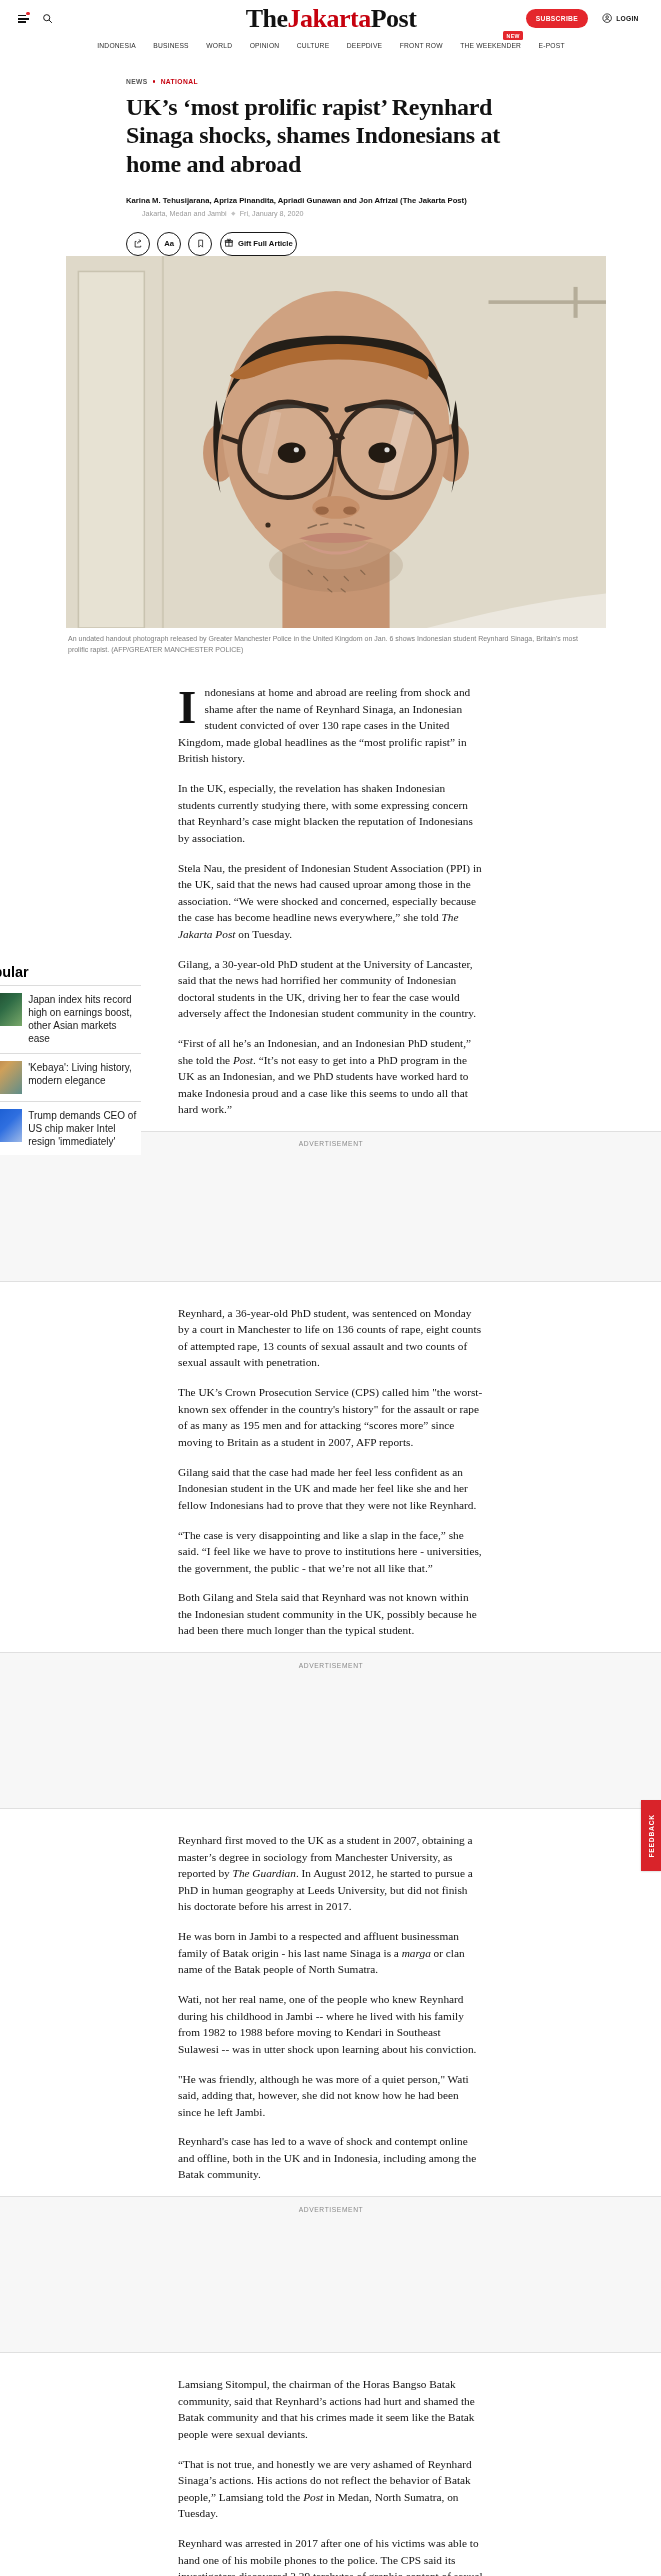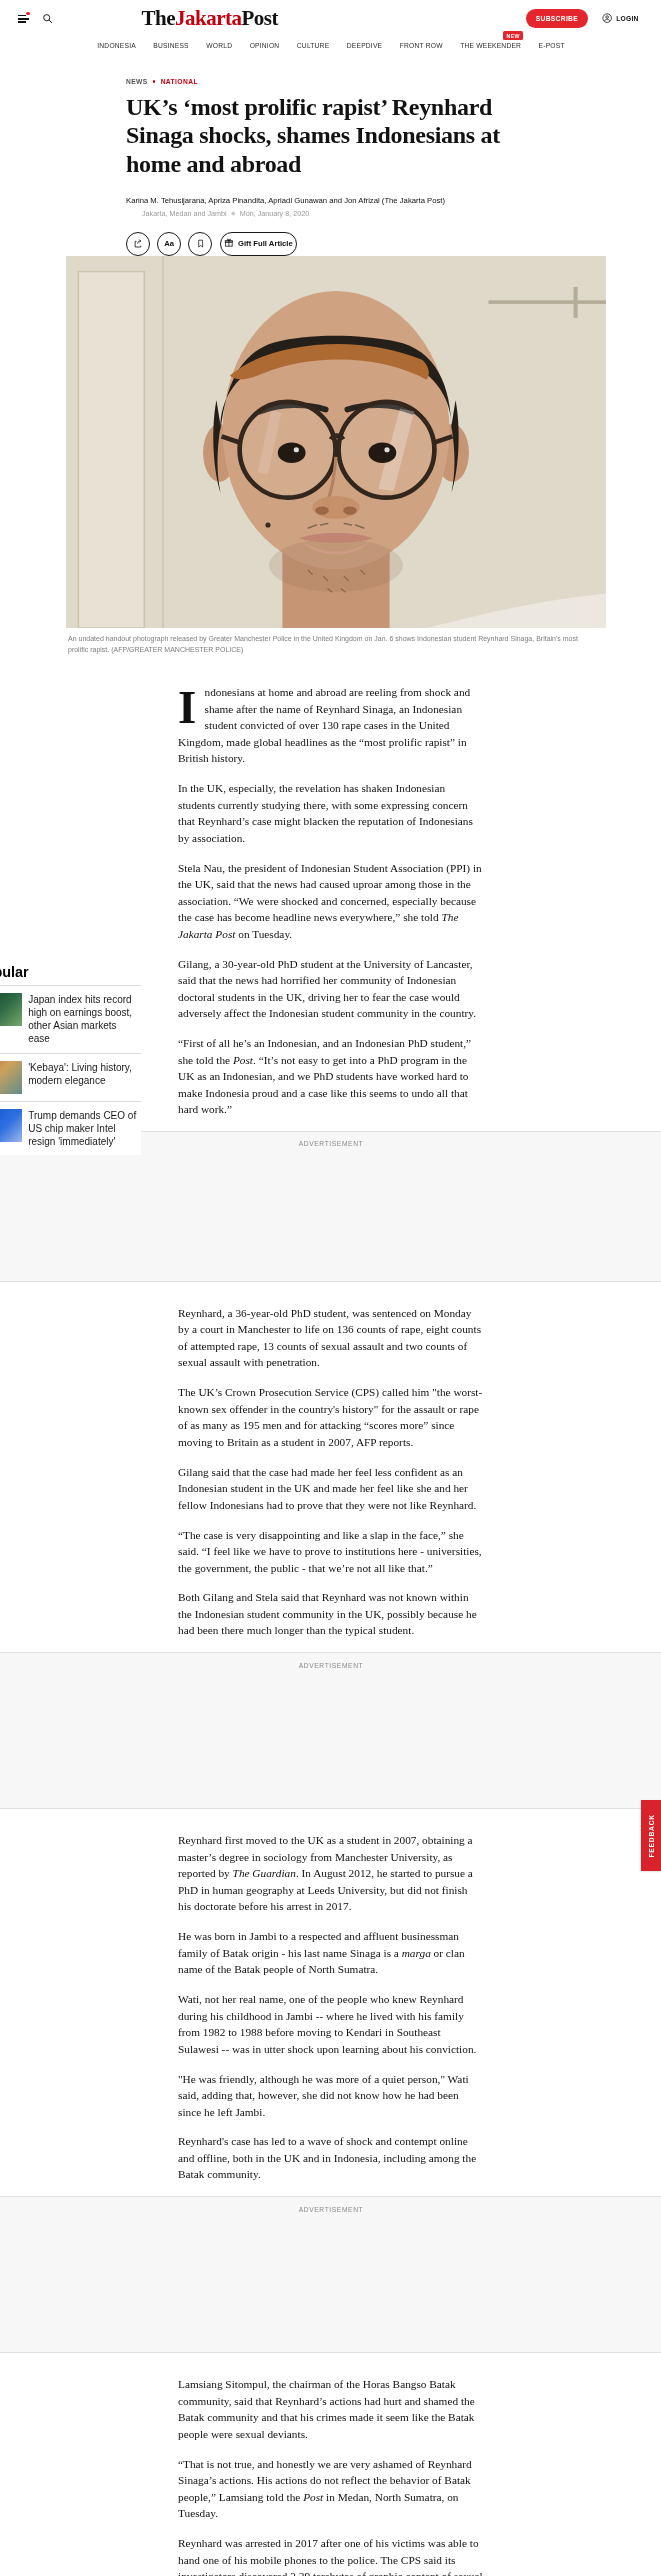--- a/index.html
+++ b/index.html
@@ -8,43 +8,43 @@
   
   .topbar{display:flex;align-items:center;height:37px;padding:0 17.5px;}
   .topbar-left{display:flex;align-items:center;gap:11.3px;width:124px;}
   .hamburger{position:relative;width:13.4px;height:10.3px;background:none;border:none;cursor:pointer;padding:0;}
   .hamburger .bar{display:block;height:1.3px;background:#111;margin:1.8px 0;}
   .hamburger .bar:nth-child(1){width:8.2px;}
   .hamburger .bar:nth-child(2){width:11.3px;}
   .hamburger .bar:nth-child(3){width:8.2px;}
   .hamburger .dot{position:absolute;top:-1.5px;right:1px;width:3.6px;height:3.6px;border-radius:50%;background:#e4262c;}
   .icon-btn{background:none;border:none;padding:0;cursor:pointer;display:inline-flex;align-items:center;}
-  .logo{flex:1;font-family:"Liberation Serif",serif;font-weight:bold;
-        font-size:21px;letter-spacing:-0.5px;color:#121212;cursor:pointer;white-space:nowrap;}
+  .logo{flex:1;text-align:center;font-family:"Liberation Serif",serif;font-weight:bold;
+        font-size:26px;letter-spacing:-0.5px;color:#121212;cursor:pointer;white-space:nowrap;}
   .logo .red{color:#c6010e;}
   .topbar-right{display:flex;align-items:center;gap:8.2px;width:124px;justify-content:flex-end;}
   .subscribe{background:#e4262c;color:#fff;border:none;border-radius:9.8px;height:19.6px;padding:0 10.3px;
              font-family:"Liberation Sans",sans-serif;font-size:6.7px;font-weight:bold;letter-spacing:0.3px;cursor:pointer;}
   .login{display:flex;align-items:center;gap:3.6px;background:none;border:none;cursor:pointer;
          font-size:6.7px;font-weight:bold;color:#111;letter-spacing:0.2px;}
   .mainnav{display:flex;justify-content:center;gap:17.5px;padding:5.2px 0 7.2px;}
   .nav-item{position:relative;font-size:6.7px;color:#2e2e2e;letter-spacing:0.2px;text-decoration:none;
             font-weight:500;cursor:pointer;white-space:nowrap;}
   .nav-badge{position:absolute;top:-10.8px;right:-2.1px;background:#e4262c;color:#fff;font-size:5.2px;
              font-weight:bold;padding:1.5px 3.6px;border-radius:1.5px;letter-spacing:0.3px;}
   .nav-badge:empty{display:none;}
   
   .article-head{margin:21.6px 0 0 126px;width:433px;}
   .crumb{display:flex;align-items:center;gap:5.2px;font-size:6.7px;font-weight:bold;letter-spacing:0.4px;}
   .crumb .sec{color:#555;}
   .crumb-dot{width:2.6px;height:2.6px;border-radius:50%;background:#c6010e;}
   .crumb .nat{color:#c6010e;}
   h1.title{margin:8.2px 0 0;font-family:"Liberation Serif",serif;font-weight:bold;color:#121212;
            font-size:24px;line-height:1.18;letter-spacing:-0.3px;}
-  .byline{margin-top:17.5px;font-size:7.7px;font-weight:normal;color:#111;}
+  .byline{margin-top:17.5px;font-size:7.7px;font-weight:bold;color:#111;}
   .dateline{margin-top:4.6px;display:flex;align-items:center;gap:5.2px;font-size:7.2px;color:#9a9a9a;margin-left:16px;}
   .date-dot{width:2.6px;height:2.6px;background:#c2c2c2;transform:rotate(45deg);}
   .actions{margin-top:13.4px;display:flex;align-items:center;gap:7.2px;}
   .act-circle{width:24px;height:24px;border:0.8px solid #1a1a1a;border-radius:50%;background:#fff;
               display:flex;align-items:center;justify-content:center;cursor:pointer;font-weight:bold;text-align:center;}
   .aa-label{font-size:7.7px;font-weight:bold;color:#111;font-family:"Liberation Sans",sans-serif;}
   .gift-pill{height:24px;border:0.8px solid #1a1a1a;border-radius:12px;background:#fff;display:flex;
              align-items:center;gap:4.6px;padding:0 3px;cursor:pointer;font-size:7.7px;font-weight:bold;color:#111;}
   
   .hero{margin:12.4px 0 0 66px;width:540px;height:372px;overflow:hidden;background:#dfd9c9;}
@@ -168,21 +168,21 @@
     <div class="crumb">
       <span class="sec">NEWS</span>
       <span class="crumb-dot"></span>
       <span class="nat">NATIONAL</span>
     </div>
     <h1 class="title">UK’s ‘most prolific rapist’ Reynhard Sinaga shocks, shames Indonesians at home and abroad</h1>
     <div class="byline">Karina M. Tehusijarana, Apriza Pinandita, Apriadi Gunawan and Jon Afrizal (The Jakarta Post)</div>
     <div class="dateline">
       <span>Jakarta, Medan and Jambi</span>
       <span class="date-dot"></span>
-      <span>Mon, January 8, 2020</span>
+      <span>Fri, January 8, 2020</span>
     </div>
     <div class="actions">
       <button class="act-circle">
         <span>
           <svg width="10.3" height="10.3" viewBox="0 0 24 24" fill="none" stroke="#111" stroke-width="1.9">
               <path d="M8 8H5v13h13v-3"></path>
               <path d="M11 13c0-4 2-6 7-6"></path>
               <path d="M14.5 3.5 18 7l-3.5 3.5"></path>
             </svg>
         </span>

